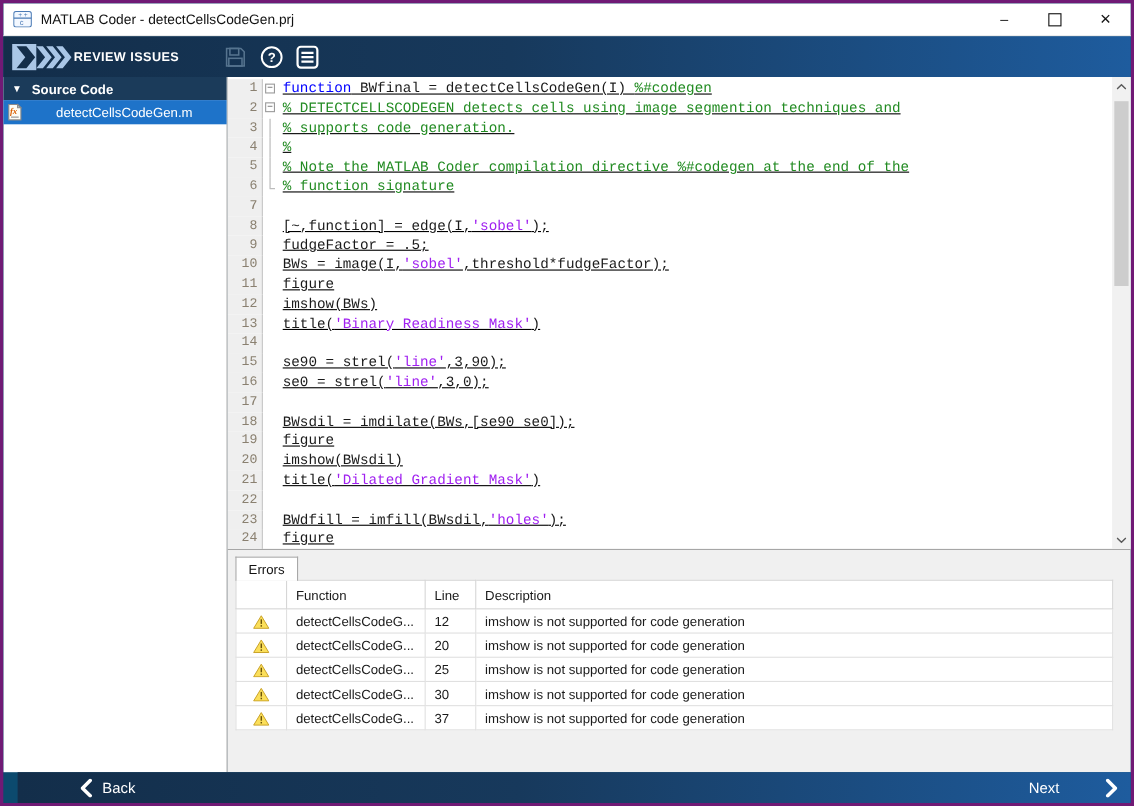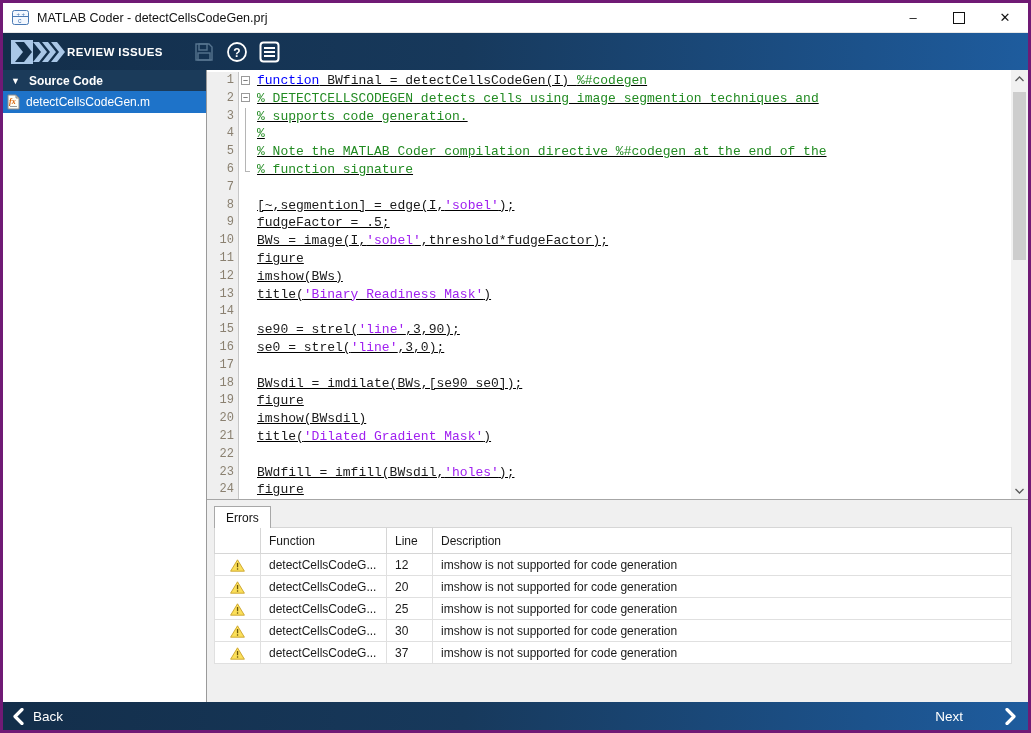--- a/index.html
+++ b/index.html
@@ -14,29 +14,29 @@
   .win-btn{width:46px;height:29px;display:flex;align-items:center;justify-content:center;color:#111;cursor:default;}
   .win-btn .glyph{font-size:13px;line-height:1;}
   .max-box{display:block;width:10px;height:10px;border:1px solid #111;}
 
   
   .header{height:38px;background:linear-gradient(90deg,#132e4a 0%,#17395c 45%,#1e5c9e 100%);
           display:flex;align-items:center;color:#fff;}
   .logo{margin-left:8px;flex:none;display:flex;}
   .page-title{font-size:17px;font-weight:600;margin-left:18px;letter-spacing:.2px;flex:1;
               font-family:"Liberation Sans",sans-serif;}
-  .review-issues{font-size:11.5px;font-weight:600;letter-spacing:.4px;margin-right:28px;cursor:default;}
+  .review-issues{font-size:11.5px;font-weight:600;letter-spacing:.4px;margin-right:38px;cursor:default;}
   .hdr-iconbtn{width:26px;height:26px;display:flex;align-items:center;justify-content:center;margin-right:7px;}
 
   
   .main{position:absolute;top:67px;left:0;right:0;bottom:28px;display:flex;}
   .sidebar{width:203px;flex:none;background:#fff;border-right:1px solid #9a9a9a;display:flex;flex-direction:column;}
   .side-header{height:21px;background:#1b3b5a;color:#fff;display:flex;align-items:center;font-size:12px;font-weight:600;}
   .side-header .tri{font-size:9px;margin:0 9px 0 8px;}
-  .side-item{height:22px;background:#1e73c9;color:#fff;display:flex;align-items:center;font-size:12px;}
+  .side-item{height:22px;background:#1e73c9;color:#fff;display:flex;align-items:center;font-size:12px;gap:25px;}
   .side-item svg{margin:0 5px 0 3px;flex:none;}
 
   .content{flex:1;min-width:0;display:flex;flex-direction:column;}
   .editor{height:430px;flex:none;display:flex;background:#fff;border-bottom:1px solid #a6a6a6;box-sizing:border-box;}
   .code-scroll{flex:1;min-width:0;overflow:hidden;padding-top:2px;}
   .code-row{display:flex;height:17.8px;line-height:17.8px;white-space:pre;
             font-family:"Liberation Mono","DejaVu Sans Mono",monospace;font-size:13px;}
   .ln{flex:none;width:27px;text-align:right;padding-right:4px;background:#efefef;border-right:1px solid #c6c6c6;
       color:#8a8070;font-size:12px;}
   .fold{flex:none;width:15px;position:relative;}
@@ -62,23 +62,23 @@
        border:1px solid #a8a8a8;border-bottom:none;padding:4px 11px 3px;font-size:12px;color:#111;}
   .err-table{border-collapse:collapse;width:100%;background:#fff;font-size:12px;color:#1a1a1a;table-layout:fixed;}
   .err-table th,.err-table td{border:1px solid #e0e0e0;padding:0 8px;text-align:left;font-weight:400;
        overflow:hidden;white-space:nowrap;}
   .err-table th{height:25px;border-color:#d6d6d6;}
   .err-table td{height:21px;}
   .err-table td.icon-cell{text-align:center;padding:0;}
   .err-table tr{background:#fff;}
 
   
-  .footer{position:absolute;left:0;right:0;bottom:0;height:28px;
+  .footer{position:absolute;left:13px;right:0;bottom:0;height:28px;
           background:linear-gradient(90deg,#132e4a 0%,#17395c 45%,#1e5c9e 100%);
-          display:flex;align-items:center;justify-content:space-between;color:#fff;}
+          display:flex;align-items:center;justify-content:space-between;color:#fff;padding-left:47px;}
   .nav-btn{display:flex;align-items:center;gap:9px;font-size:13.5px;cursor:default;}
   .nav-btn.back{margin-left:10px;}
   .nav-btn.next{margin-right:12px;gap:42px;}
 </style>
 </head>
 <body>
 
 <div class="app">
 
   <div class="titlebar">
@@ -161,21 +161,21 @@
 
       <div class="editor">
         <div class="code-scroll">
             <div class="code-row"><span class="ln">1</span><span class="fold box"></span><span class="code-text"><span class="tok-keyword">function</span><span class="tok-plain"> BWfinal = detectCellsCodeGen(I) </span><span class="tok-comment">%#codegen</span></span></div>
             <div class="code-row"><span class="ln">2</span><span class="fold box"></span><span class="code-text"><span class="tok-comment">% DETECTCELLSCODEGEN detects cells using image segmention techniques and</span></span></div>
             <div class="code-row"><span class="ln">3</span><span class="fold vline"></span><span class="code-text"><span class="tok-comment">% supports code generation.</span></span></div>
             <div class="code-row"><span class="ln">4</span><span class="fold vline"></span><span class="code-text"><span class="tok-comment">%</span></span></div>
             <div class="code-row"><span class="ln">5</span><span class="fold vline"></span><span class="code-text"><span class="tok-comment">% Note the MATLAB Coder compilation directive %#codegen at the end of the</span></span></div>
             <div class="code-row"><span class="ln">6</span><span class="fold end"></span><span class="code-text"><span class="tok-comment">% function signature</span></span></div>
             <div class="code-row"><span class="ln">7</span><span class="fold"></span><span class="code-text"></span></div>
-            <div class="code-row"><span class="ln">8</span><span class="fold"></span><span class="code-text"><span class="tok-plain">[~,segmention] = edge(I,</span><span class="tok-string">'sobel'</span><span class="tok-plain">);</span></span></div>
+            <div class="code-row"><span class="ln">8</span><span class="fold"></span><span class="code-text"><span class="tok-plain">[~,function] = edge(I,</span><span class="tok-string">'sobel'</span><span class="tok-plain">);</span></span></div>
             <div class="code-row"><span class="ln">9</span><span class="fold"></span><span class="code-text"><span class="tok-plain">fudgeFactor = .5;</span></span></div>
             <div class="code-row"><span class="ln">10</span><span class="fold"></span><span class="code-text"><span class="tok-plain">BWs = image(I,</span><span class="tok-string">'sobel'</span><span class="tok-plain">,threshold*fudgeFactor);</span></span></div>
             <div class="code-row"><span class="ln">11</span><span class="fold"></span><span class="code-text"><span class="tok-plain">figure</span></span></div>
             <div class="code-row"><span class="ln">12</span><span class="fold"></span><span class="code-text"><span class="tok-plain">imshow(BWs)</span></span></div>
             <div class="code-row"><span class="ln">13</span><span class="fold"></span><span class="code-text"><span class="tok-plain">title(</span><span class="tok-string">'Binary Readiness Mask'</span><span class="tok-plain">)</span></span></div>
             <div class="code-row"><span class="ln">14</span><span class="fold"></span><span class="code-text"></span></div>
             <div class="code-row"><span class="ln">15</span><span class="fold"></span><span class="code-text"><span class="tok-plain">se90 = strel(</span><span class="tok-string">'line'</span><span class="tok-plain">,3,90);</span></span></div>
             <div class="code-row"><span class="ln">16</span><span class="fold"></span><span class="code-text"><span class="tok-plain">se0 = strel(</span><span class="tok-string">'line'</span><span class="tok-plain">,3,0);</span></span></div>
             <div class="code-row"><span class="ln">17</span><span class="fold"></span><span class="code-text"></span></div>
             <div class="code-row"><span class="ln">18</span><span class="fold"></span><span class="code-text"><span class="tok-plain">BWsdil = imdilate(BWs,[se90 se0]);</span></span></div>

